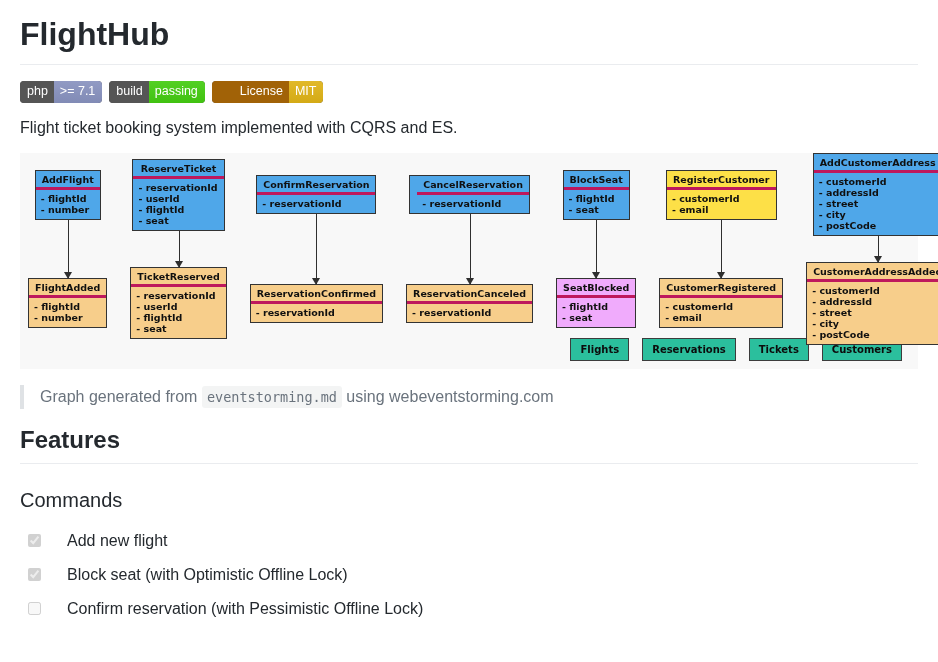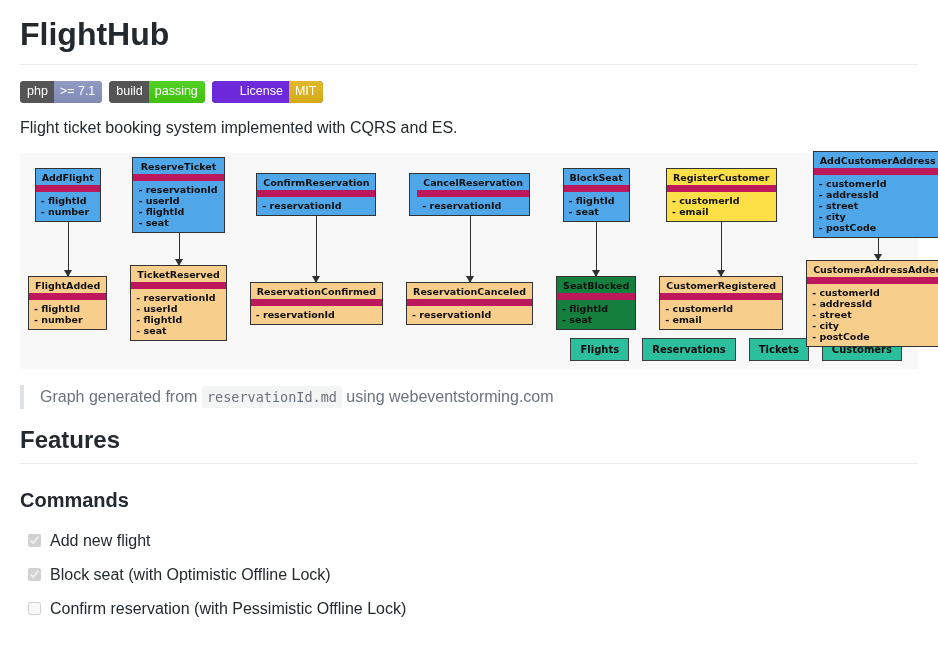--- a/index.html
+++ b/index.html
@@ -15,21 +15,21 @@
   
   h1.title {
     font-size: 32px; font-weight: 700; margin: 0 0 16px 0;
     padding-bottom: 10px; border-bottom: 1px solid #eaecef; line-height: 1.25;
   }
   h2.section {
     font-size: 24px; font-weight: 700; margin: 7px 0 16px 0;
     padding-bottom: 8px; border-bottom: 1px solid #eaecef; line-height: 1.25;
   }
   h3.subsection {
-    font-size: 20px; font-weight: 700; margin: 24px 0 16px 0; line-height: 1.25;
+    font-size: 20px; font-weight: 400; margin: 24px 0 16px 0; line-height: 1.25;
   }
 
   
   .badges { display: flex; gap: 7px; margin: 16px 0; align-items: center; }
   .badge {
     display: inline-flex; font-size: 12.5px; line-height: 1; color: #fff;
     border-radius: 4px; overflow: hidden;
     background: #555;
   }
   .badge-left { padding: 4px 6px 5px 7px; background: #555; }
@@ -48,21 +48,21 @@
     content: ""; position: absolute; left: 50%; top: 31px; bottom: 34px;
     width: 1px; background: #2f2f2f; z-index: 0;
   }
   .cmd-wrap { height: 62px; display: flex; align-items: center; }
   .evt-wrap { height: 65px; display: flex; align-items: center; margin-top: auto; }
   .dbox {
     position: relative; z-index: 1; border: 1px solid #333;
     font-size: 9.5px; font-weight: 700; color: #101010; white-space: nowrap;
   }
   .box-title {
-    text-align: center; padding: 3px 6px 2px 6px; border-bottom: 7px solid #be185d;
+    text-align: center; padding: 3px 6px 2px 6px; border-bottom: 3px solid #be185d;
   }
   .box-fields { padding: 3px 6px 4px 5px; line-height: 11px; text-align: left; }
   .evt-box::before {
     content: ""; position: absolute; top: -7px; left: 50%; transform: translateX(-50%);
     border: 4px solid transparent; border-top: 7px solid #2f2f2f; border-bottom: 0;
     z-index: 2;
   }
   .aggregates { display: flex; justify-content: flex-end; gap: 13px; margin-top: 2px; padding-right: 14px; }
   .agg-box {
     border: 1px solid #3c3c3c; padding: 5px 9px; font-size: 10px; font-weight: 700;
@@ -76,21 +76,21 @@
   }
   code.inline-code {
     font-family: "DejaVu Sans Mono", "Liberation Mono", monospace;
     font-size: 13.5px; background: rgba(27,31,35,0.05);
     padding: 3px 5px; border-radius: 3px;
   }
 
   
   ul.task-list { list-style: none; margin: 0 0 16px 0; padding: 0 0 0 8px; }
   ul.task-list li {
-    display: flex; align-items: center; gap: 9px; margin: 10px 0; line-height: 1.5;
+    display: flex; align-items: center; gap: 26px; margin: 10px 0; line-height: 1.5;
   }
   ul.task-list input[type="checkbox"] { margin: 0; width: 13px; height: 13px; }
 </style>
 </head>
 <body>
 
 <div class="readme">
 
   <h1 class="title">FlightHub</h1>
 
@@ -99,21 +99,21 @@
     <span class="badge-left" style="background: rgb(85, 85, 85);">php</span>
     <span class="badge-right" style="background-color: rgb(136, 146, 191);">&gt;= 7.1</span>
   </span>
 
   <span class="badge">
     <span class="badge-left" style="background: rgb(85, 85, 85);">build</span>
     <span class="badge-right" style="background-color: rgb(68, 204, 17);">passing</span>
   </span>
 
   <span class="badge">
-    <span class="badge-left" style="background: #6d28d9; padding-left: 28px;">License</span>
+    <span class="badge-left" style="background: #a16207; padding-left: 28px;">License</span>
     <span class="badge-right" style="background-color: rgb(223, 179, 23);">MIT</span>
   </span>
 </div>
 
   <p class="description">Flight ticket booking system implemented with CQRS and ES.</p>
 
   <div class="diagram">
     <div class="diagram-columns">
   <div class="dcol">
     <div class="cmd-wrap">
@@ -203,21 +203,21 @@
     <div class="cmd-wrap">
       <div class="dbox cmd-box" style="background-color: rgb(79, 167, 233);">
         <div class="box-title">BlockSeat</div>
         <div class="box-fields">
                 <div>- flightId</div>
                 <div>- seat</div>
               </div>
       </div>
     </div>
     <div class="evt-wrap">
-      <div class="dbox evt-box" style="background-color: #15803d;">
+      <div class="dbox evt-box" style="background-color: #f0abfc;">
         <div class="box-title">SeatBlocked</div>
         <div class="box-fields">
                 <div>- flightId</div>
                 <div>- seat</div>
               </div>
       </div>
     </div>
   </div>
 
   <div class="dcol">
@@ -271,21 +271,21 @@
 </div>
     <div class="aggregates">
         <div class="agg-box" style="background-color: rgb(43, 191, 157);">Flights</div>
         <div class="agg-box" style="background-color: rgb(43, 191, 157);">Reservations</div>
         <div class="agg-box" style="background-color: rgb(43, 191, 157);">Tickets</div>
         <div class="agg-box" style="background-color: rgb(43, 191, 157);">Customers</div>
       </div>
   </div>
 
   <blockquote class="caption">
-    <span>Graph generated from </span><code class="inline-code">reservationId.md</code><span> using webeventstorming.com</span>
+    <span>Graph generated from </span><code class="inline-code">eventstorming.md</code><span> using webeventstorming.com</span>
   </blockquote>
 
   <h2 class="section">Features</h2>
 
   <h3 class="subsection">Commands</h3>
 
   <ul class="task-list">
   <li>
     <input type="checkbox" disabled="" checked="" style="">
     <span>Add new flight</span>

